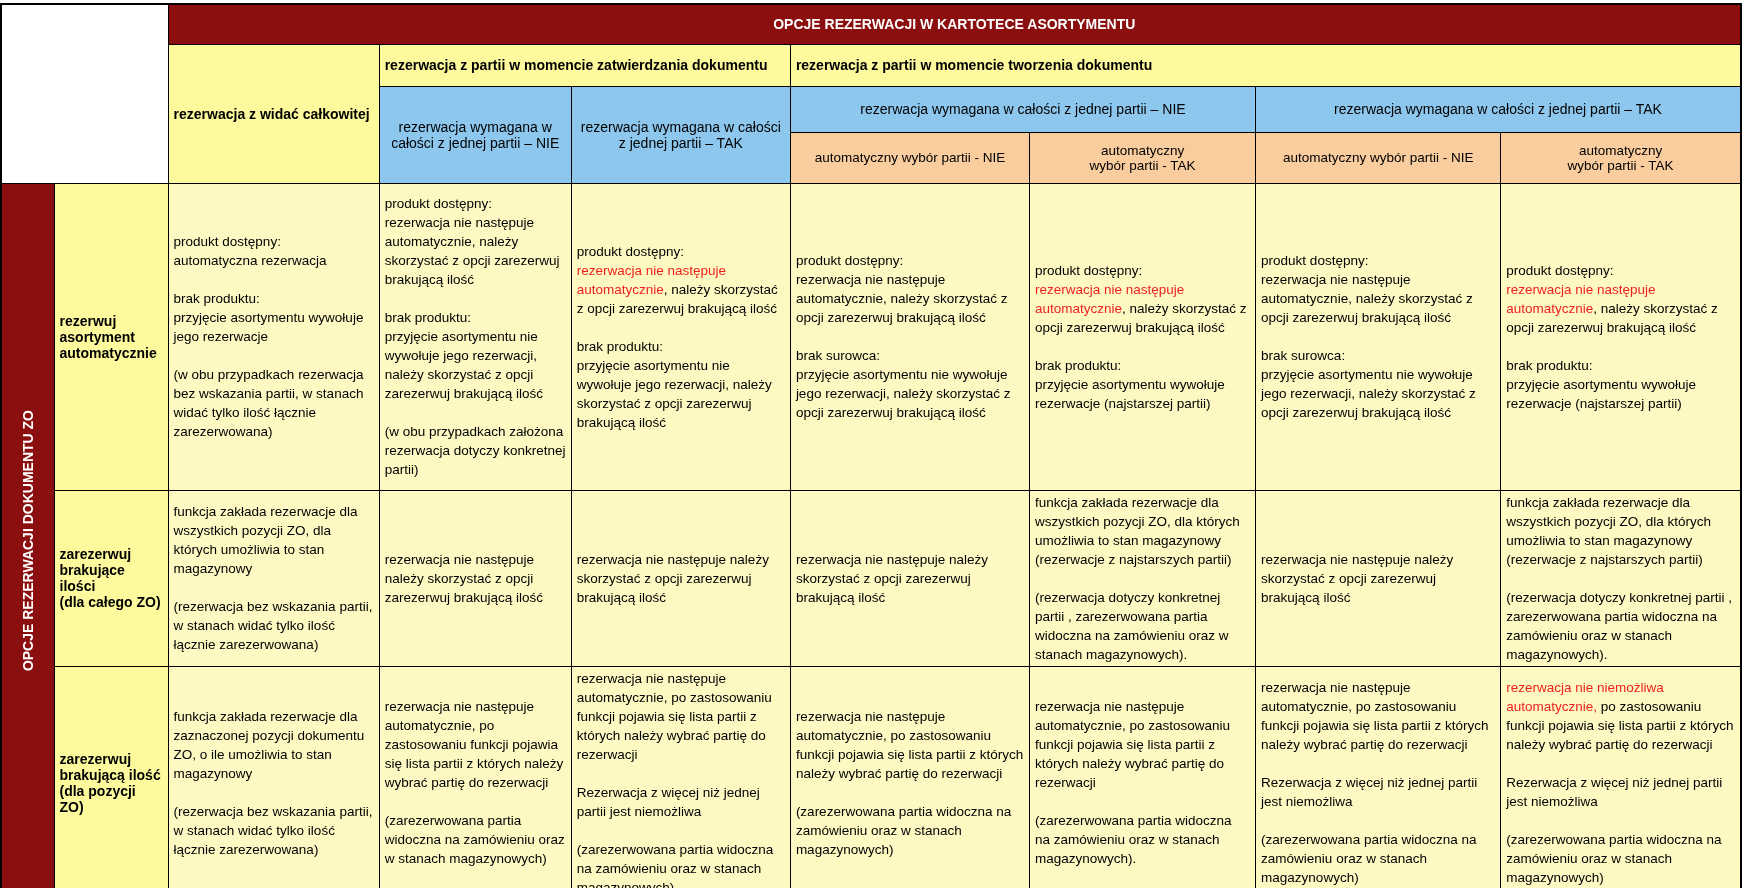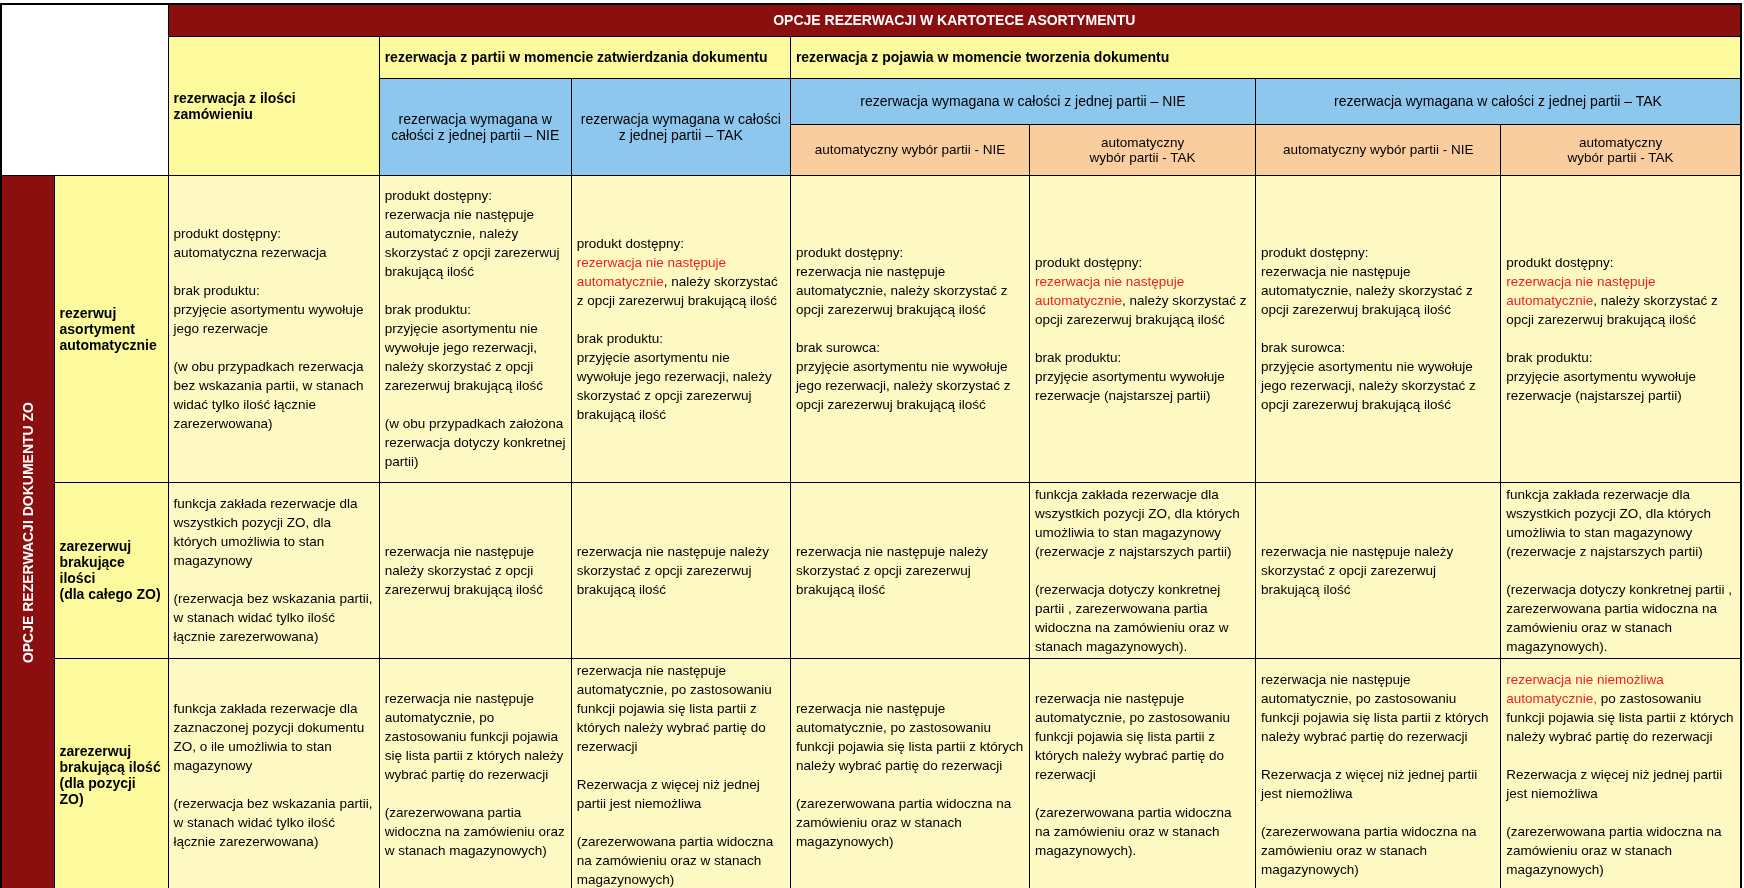--- a/index.html
+++ b/index.html
@@ -85,29 +85,29 @@
       <col style="width:211px">
     <col style="width:192px">
       <col style="width:219px">
       <col style="width:239px">
     <col style="width:226px">
       <col style="width:245px">
       <col style="width:240px">
   </colgroup>
 
   <tbody>
-      <tr style="height:32px">
+      <tr style="height:40px">
     <td class="corner" colspan="2" rowspan="4"></td>
     <td class="title" colspan="7">OPCJE REZERWACJI W KARTOTECE ASORTYMENTU</td>
   </tr>
 
   <tr style="height:42px">
-    <td class="grp" rowspan="3">rezerwacja z ilości zamówieniu</td>
+    <td class="grp" rowspan="3">rezerwacja z widać całkowitej</td>
     <td class="grp" colspan="2">rezerwacja z partii w momencie zatwierdzania dokumentu</td>
-    <td class="grp" colspan="4">rezerwacja z pojawia w momencie tworzenia dokumentu</td>
+    <td class="grp" colspan="4">rezerwacja z partii w momencie tworzenia dokumentu</td>
   </tr>
 
   <tr style="height:46px">
     <td class="blue" rowspan="2">rezerwacja wymagana w całości z jednej partii – NIE</td>
     <td class="blue" rowspan="2">rezerwacja wymagana w całości z jednej partii – TAK</td>
     <td class="blue" colspan="2">rezerwacja wymagana w całości z jednej partii – NIE</td>
     <td class="blue" colspan="2">rezerwacja wymagana w całości z jednej partii – TAK</td>
   </tr>
 
   <tr style="height:51px">

